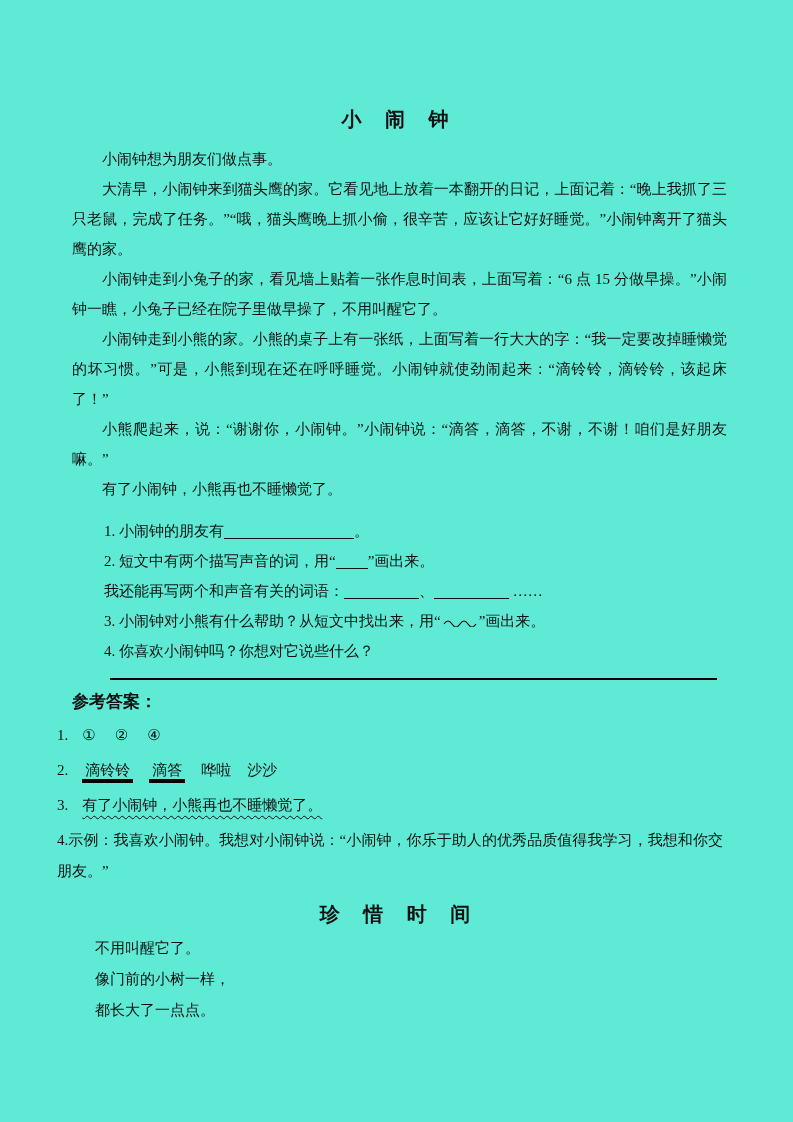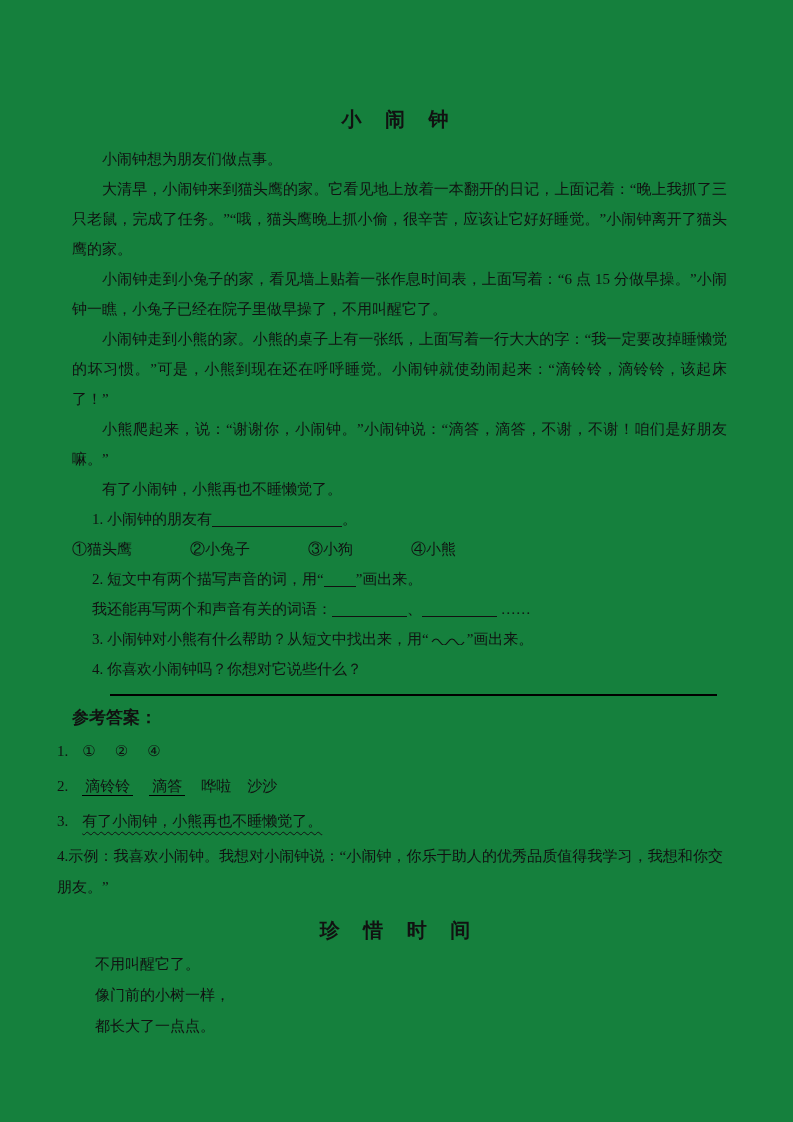--- a/index.html
+++ b/index.html
@@ -1,20 +1,20 @@
 <!DOCTYPE html>
 <html><head>
 <meta charset="utf-8">
 <style>
   html,body{margin:0;padding:0;background:#ffffff;}
   .page{
     position:relative;
     width:793px;
     height:1122px;
-    background:#15803d;
+    background:#5eead4;
     color:#111;
     font-family:"Liberation Serif","DejaVu Serif",serif;
     overflow:hidden;
   }
   .content{
     position:absolute;
     left:72px;
     right:66px;
     top:0;
   }
@@ -36,21 +36,21 @@
   
   .story p{
     margin:0;
     font-size:15px;
     line-height:30px;
     text-indent:2em;
     text-align:justify;
   }
   .story p:first-child{margin-top:12px;}
   
-  .questions{margin:0;}
+  .questions{margin:12px;}
   .q-line{
     margin:0;
     font-size:15px;
     line-height:30px;
     padding-left:20px;
     text-align:left;
   }
   .q-options{
     display:flex;
     gap:58px;
@@ -83,21 +83,21 @@
     line-height:28px;
   }
   .a-line{
     margin:4px;
     font-size:15px;
     line-height:31px;
     text-align:justify;
   }
   .a-num{display:inline-block;margin-right:14px;}
   .u{
-    border-bottom:1px solid #000000;
+    border-bottom:4px solid #000000;
     padding:0 3px 1px 3px;
   }
   .word-gap{margin-right:16px;}
   .wavy-text{
     text-decoration:underline;
     text-decoration-style:wavy;
     text-decoration-thickness:1px;
     text-underline-offset:5px;
   }
   .circ-gap{letter-spacing:2px;}
@@ -124,26 +124,20 @@
       <p>大清早，小闹钟来到猫头鹰的家。它看见地上放着一本翻开的日记，上面记着：“晚上我抓了三只老鼠，完成了任务。”“哦，猫头鹰晚上抓小偷，很辛苦，应该让它好好睡觉。”小闹钟离开了猫头鹰的家。</p>
       <p>小闹钟走到小兔子的家，看见墙上贴着一张作息时间表，上面写着：“6 点 15 分做早操。”小闹钟一瞧，小兔子已经在院子里做早操了，不用叫醒它了。</p>
       <p>小闹钟走到小熊的家。小熊的桌子上有一张纸，上面写着一行大大的字：“我一定要改掉睡懒觉的坏习惯。”可是，小熊到现在还在呼呼睡觉。小闹钟就使劲闹起来：“滴铃铃，滴铃铃，该起床了！”</p>
       <p>小熊爬起来，说：“谢谢你，小闹钟。”小闹钟说：“滴答，滴答，不谢，不谢！咱们是好朋友嘛。”</p>
       <p>有了小闹钟，小熊再也不睡懒觉了。</p>
     </div>
 
     <div class="questions">
       <p class="q-line"><span>1. 小闹钟的朋友有</span><span class="blank w130"></span><span>。</span></p>
 
-      <div class="q-options">
-        <span>①猫头鹰</span>
-        <span>②小兔子</span>
-        <span>③小狗</span>
-        <span>④小熊</span>
-      </div>
 
       <p class="q-line"><span>2. 短文中有两个描写声音的词，用“</span><span class="blank w32"></span><span>”画出来。</span></p>
 
       <p class="q-line"><span>我还能再写两个和声音有关的词语：</span><span class="blank w75"></span><span>、</span><span class="blank w75"></span> <span>……</span></p>
 
       <p class="q-line"><span>3. 小闹钟对小熊有什么帮助？从短文中找出来，用“</span><svg class="wavy-svg" width="34" height="8" viewBox="0 0 34 8">
             <path d="M1 5 q4 -6 8 0 t8 0 t8 0 t8 0" stroke="#111" stroke-width="1.2" fill="none"></path>
           </svg><span>”画出来。</span></p>
 
       <p class="q-line">4. 你喜欢小闹钟吗？你想对它说些什么？</p>

